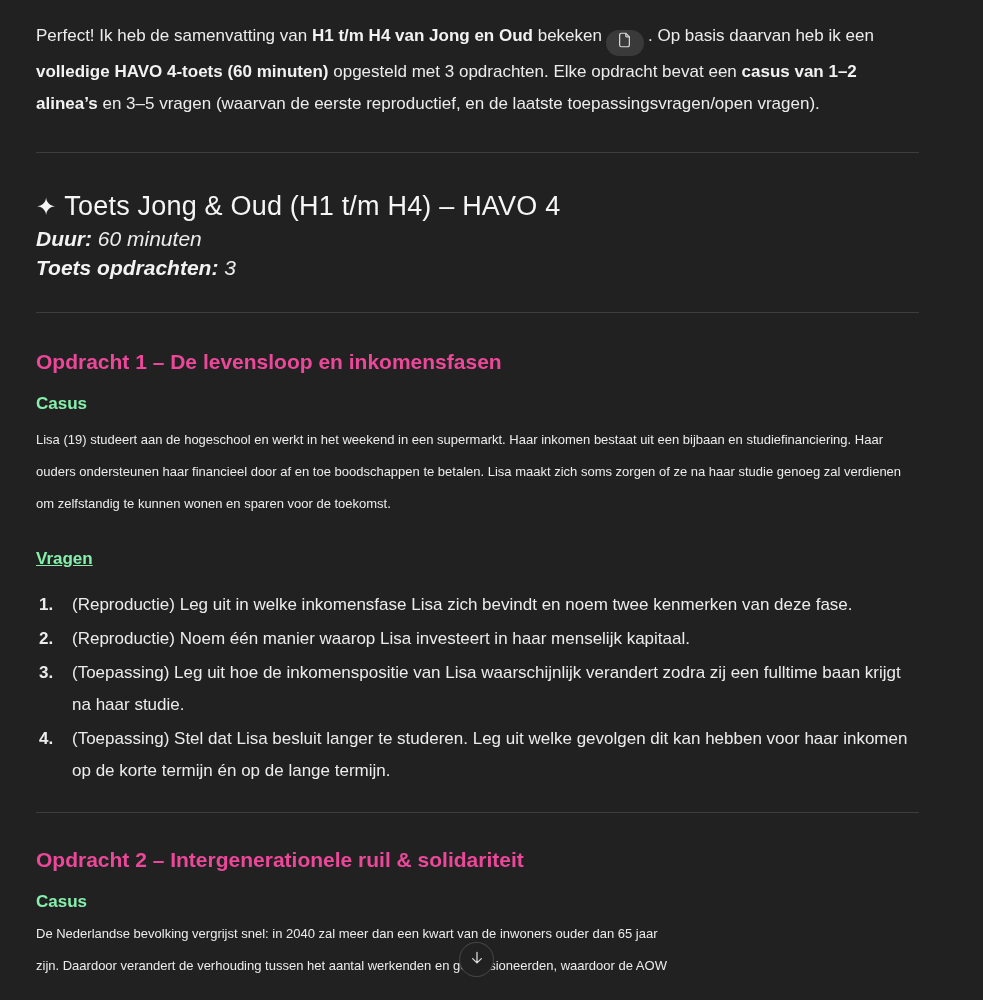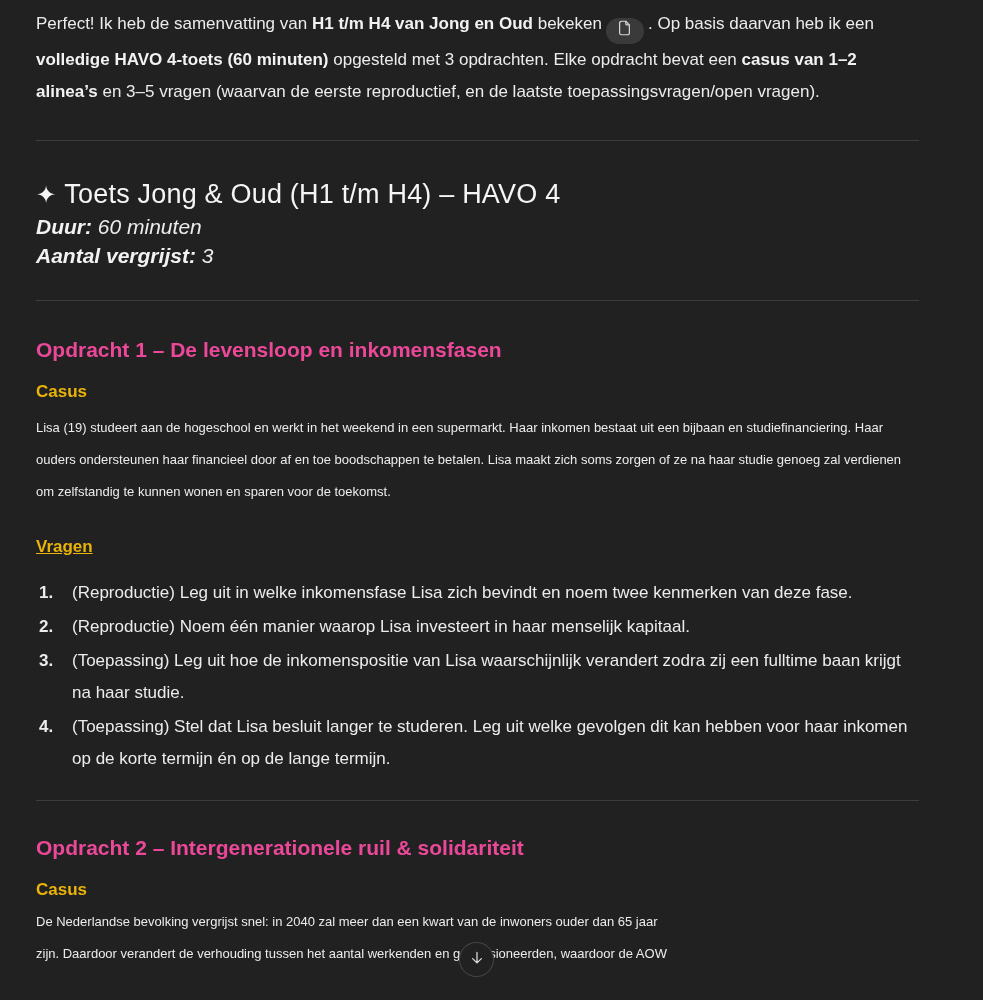--- a/index.html
+++ b/index.html
@@ -11,21 +11,21 @@
     background: #212121;
     font-family: "Liberation Sans", "DejaVu Sans", sans-serif;
     color: #ececec;
   }
   .content {
     position: relative;
     width: 883px;
     margin-left: 36px;
   }
   p.intro {
-    margin: 8px 0 0 0;
+    margin: 20px 0 0 0;
     font-size: 17px;
     line-height: 32px;
   }
   .b { font-weight: 700; color: #f2f2f2; }
   .file-pill {
     display: inline-flex;
     align-items: center;
     justify-content: center;
     width: 38px;
     height: 26px;
@@ -63,21 +63,21 @@
     line-height: 30px;
     font-weight: 700;
     color: #ec4899;
   }
   h2.op2 { margin-top: 32px; }
   h4.sub-label {
     margin: 15px 0 0 0;
     font-size: 17px;
     line-height: 24px;
     font-weight: 700;
-    color: #eab308;
+    color: #86efac;
   }
   h4.vragen { margin-top: 27px; text-decoration: underline; }
   p.body-text {
     margin: 8px 0 0 0;
     font-size: 13px;
     line-height: 32px;
   }
   p.casus2 { margin-top: 4px; }
   p.casus2 .line { display: block; white-space: nowrap; }
   ol.question-list {
@@ -125,21 +125,21 @@
             <path d="M9.6 1.2 v3.4 a1 1 0 0 0 1 1 h3.4" fill="none" stroke="#d6d6d6" stroke-width="1.5" stroke-linejoin="round"></path>
           </svg></span>
       </span><span>. Op basis daarvan heb ik een </span><span class="b">volledige HAVO 4-toets (60 minuten)</span><span> opgesteld met 3 opdrachten. Elke opdracht bevat een </span><span class="b">casus van 1–2 alinea’s</span><span> en 3–5 vragen (waarvan de eerste reproductief, en de laatste toepassingsvragen/open vragen).</span></p>
 
   <hr class="divider hr1">
 
   <h1 class="doc-title"><span class="star">✦</span><span>Toets Jong &amp; Oud (H1 t/m H4) – HAVO 4</span></h1>
 
   <div class="meta">
     <div><span class="b">Duur:</span><span> 60 minuten</span></div>
-    <div><span class="b">Aantal vergrijst:</span><span> 3</span></div>
+    <div><span class="b">Toets opdrachten:</span><span> 3</span></div>
   </div>
 
   <hr class="divider hr2">
 
   <h2 class="section-heading">Opdracht 1 – De levensloop en inkomensfasen</h2>
 
   <h4 class="sub-label">Casus</h4>
   <p class="body-text">Lisa (19) studeert aan de hogeschool en werkt in het weekend in een supermarkt. Haar inkomen bestaat uit een bijbaan en studiefinanciering. Haar ouders ondersteunen haar financieel door af en toe boodschappen te betalen. Lisa maakt zich soms zorgen of ze na haar studie genoeg zal verdienen om zelfstandig te kunnen wonen en sparen voor de toekomst.</p>
 
   <h4 class="sub-label vragen">Vragen</h4>

